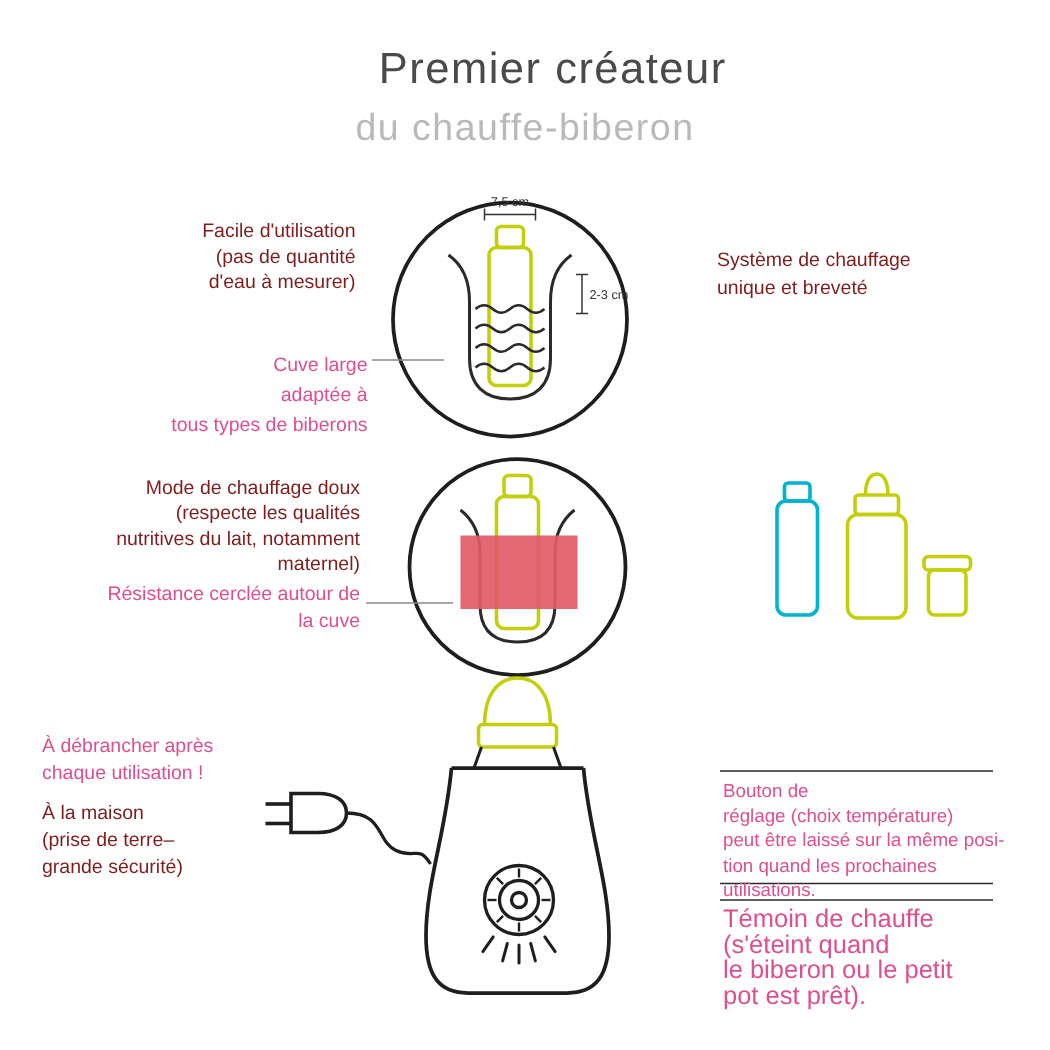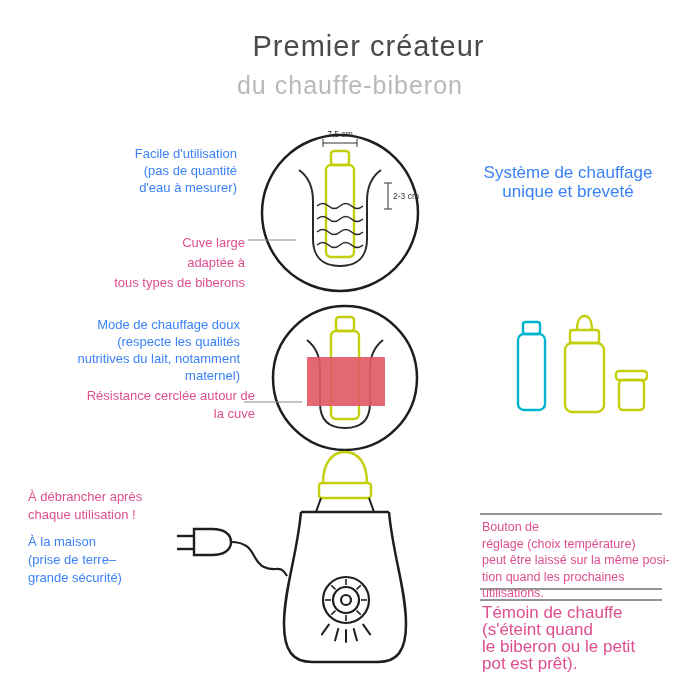--- a/index.html
+++ b/index.html
@@ -6,31 +6,31 @@
   html,body { width:700px; height:700px; }
   body {
     background:#ffffff;
     font-family:"Liberation Sans", sans-serif;
     position:relative;
     overflow:hidden;
   }
   .stage { position:absolute; left:0; top:0; width:700px; height:700px; }
   .txt { position:absolute; white-space:pre-line; }
   .pink { color:#dd4f8f; }
-  .dark { color:#3b82f6; }
+  .dark { color:#7f1d1d; }
 
   .title1 { left:0; right:0; top:30px; text-align:center; font-size:29px; color:#4a4a4a; letter-spacing:1px;padding-left:37px; }
   .title2 { left:0; right:0; top:71px; text-align:center; font-size:25px; color:#b9b9b9; letter-spacing:1px; }
 
   .s1-heading   { left:55px;  width:182px; top:145px; text-align:right; font-size:13px;   line-height:17px; }
   .s1-highlight { left:55px;  width:190px; top:221px; text-align:right; font-size:13px;   line-height:20px;margin-top:12px; }
-  .s1-system    { left:478px; width:180px; top:163px; text-align:center; font-size:17px; line-height:19px; }
+  .s1-system    { left:478px; width:180px; top:163px; text-align:left; font-size:13px; line-height:19px; }
 
   .s2-heading   { left:35px;  width:205px; top:316px; text-align:right; font-size:13px; line-height:17px; }
-  .s2-highlight { left:50px;  width:205px; top:387px; text-align:right; font-size:13px; line-height:18px; }
+  .s2-highlight { left:35px;  width:205px; top:387px; text-align:right; font-size:13px; line-height:18px; }
 
   .s3-unplug    { left:28px;  top:488px; font-size:13px;   line-height:18px; }
   .s3-home      { left:28px;  top:533px; font-size:13px;   line-height:18px; }
   .s3-knob      { left:482px; width:192px; top:519px; font-size:12.5px; line-height:16.5px; }
   .s3-indicator { left:482px; width:192px; top:604px; font-size:17px; line-height:17px; }
 </style>
 </head>
 <body>
 
 <svg class="stage" width="700" height="700" viewBox="0 0 700 700">

